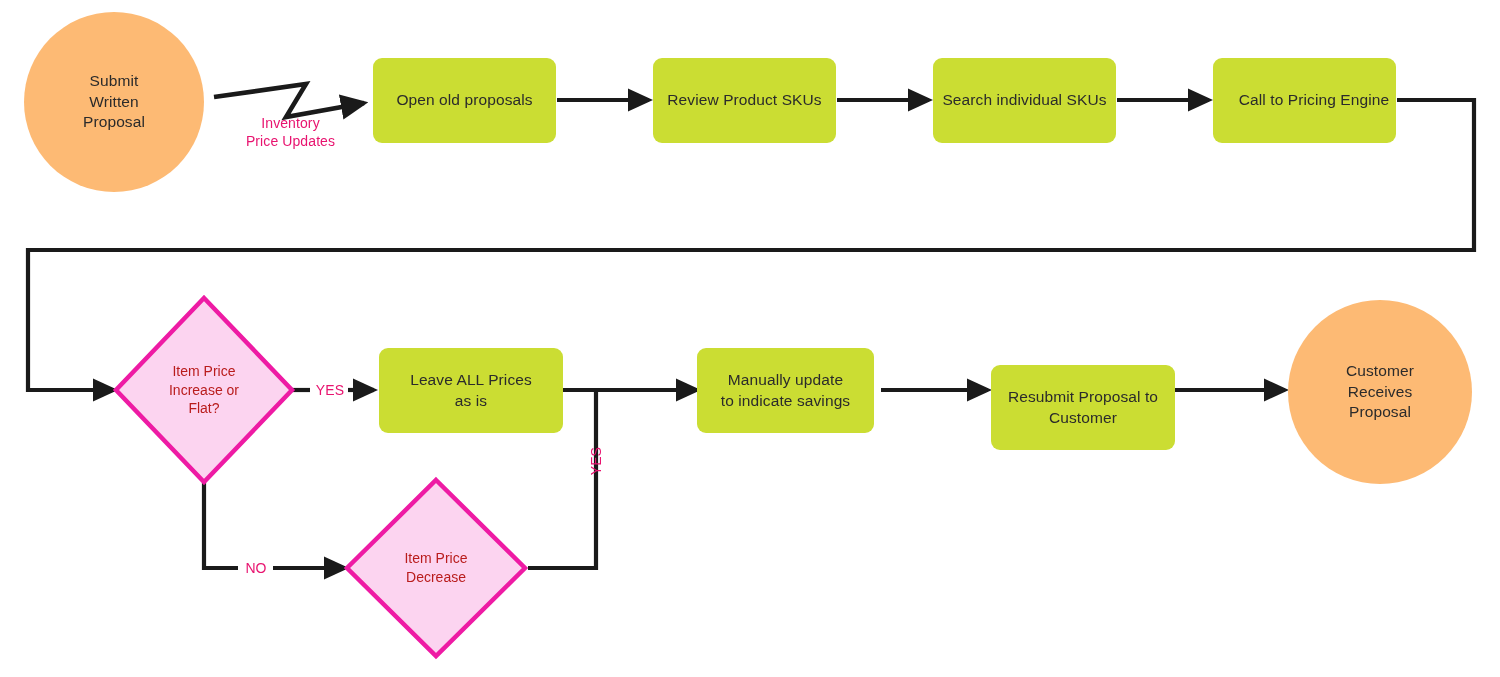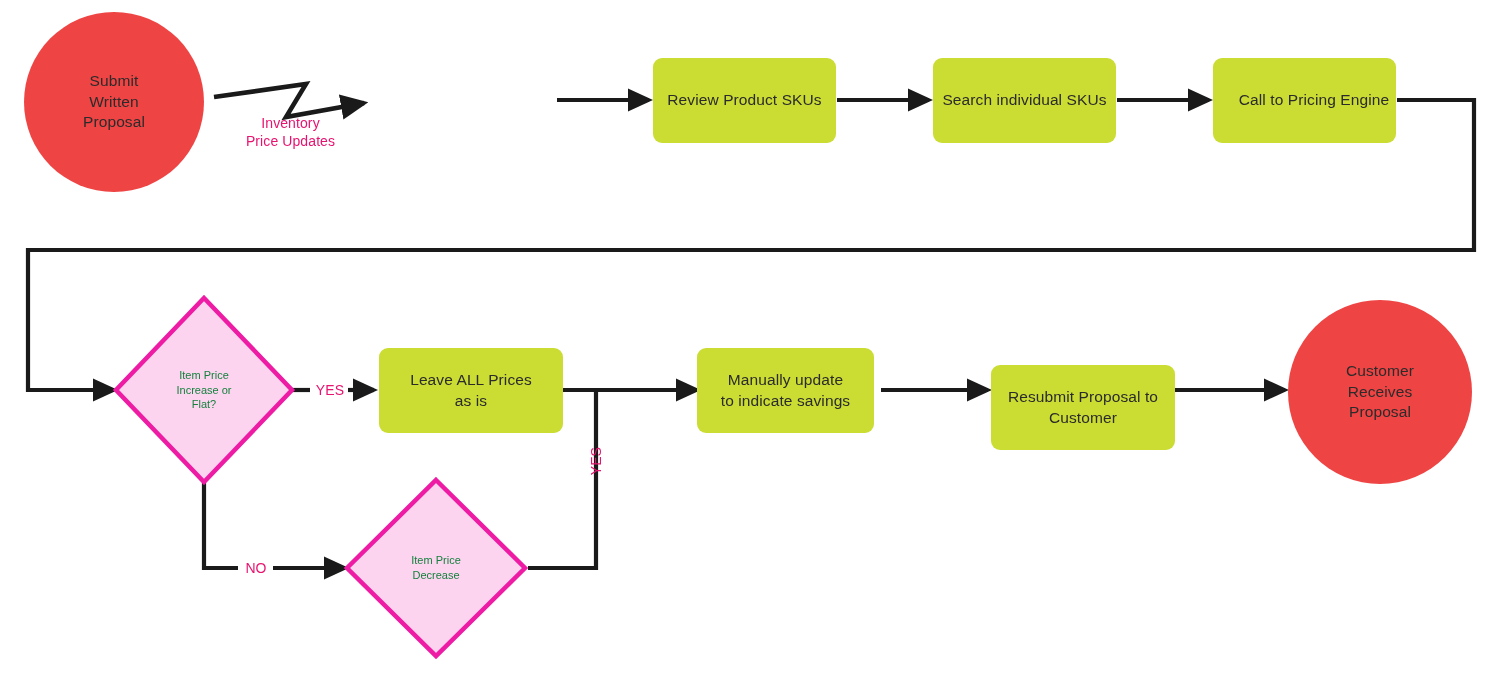--- a/index.html
+++ b/index.html
@@ -35,38 +35,38 @@
     box-sizing: border-box;
     color: #2b2b2b;
     font-size: 15.5px;
     line-height: 1.33;
     letter-spacing: 0.1px;
   }
   .node .label {
     white-space: pre-line;
   }
   .terminal {
-    background: #ef4444;
+    background: #fdba74;
     border-radius: 50%;
   }
   .process {
     background: #cbdd33;
     border-radius: 9px;
   }
   .diamond-wrap {
     position: absolute;
     display: flex;
     align-items: center;
     justify-content: center;
   }
   .diamond-wrap .dlabel {
     position: relative;
     z-index: 2;
-    color: #15803d;
-    font-size: 11px;
+    color: #b91c1c;
+    font-size: 14px;
     line-height: 1.35;
     text-align: center;
     white-space: pre-line;
   }
   .edge-label {
     position: absolute;
     color: #e8136f;
     font-size: 14px;
     line-height: 1.3;
     text-align: center;
@@ -122,20 +122,23 @@
     <polygon points="204,298 292,390 204,482 116,390" fill="#fcd4f0" stroke="#ee1ba4" stroke-width="4.5" stroke-linejoin="miter"></polygon>
     <polygon points="436,480 525,568 436,656 347,568" fill="#fcd4f0" stroke="#ee1ba4" stroke-width="4.5" stroke-linejoin="miter"></polygon>
   </svg>
 
   <div class="node terminal" style="left:24px; top:12px; width:180px; height:180px;">
     <span class="label">Submit
 Written
 Proposal</span>
   </div>
 
+  <div class="node process" style="left:373px; top:58px; width:183px; height:85px;">
+    <span class="label">Open old proposals</span>
+  </div>
 
   <div class="node process" style="left:653px; top:58px; width:183px; height:85px;">
     <span class="label">Review Product SKUs</span>
   </div>
 
   <div class="node process" style="left:933px; top:58px; width:183px; height:85px;">
     <span class="label">Search individual SKUs</span>
   </div>
 
   <div class="node process" style="left:1213px; top:58px; width:183px; height:85px;padding-left:19px;">

